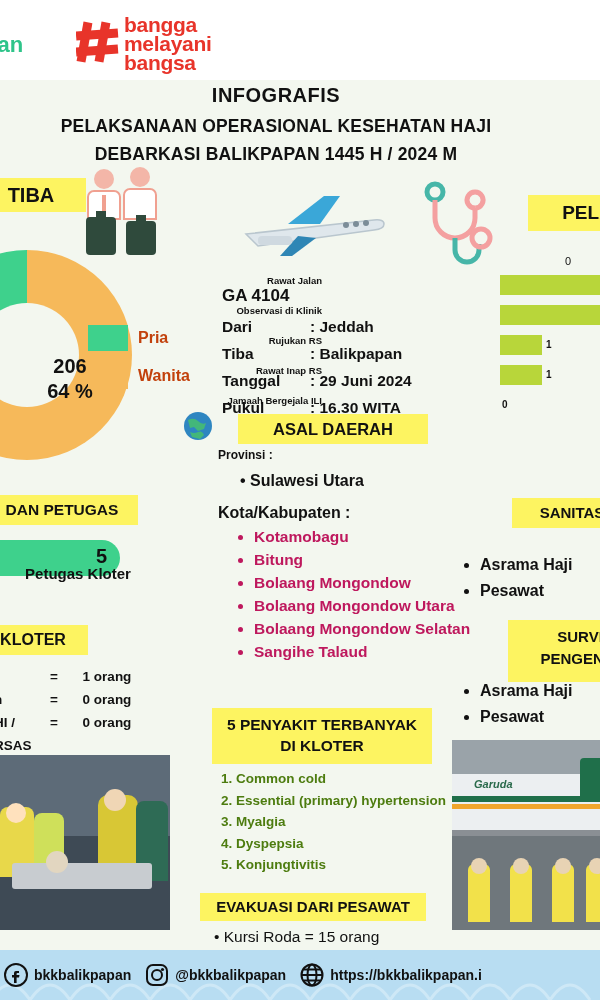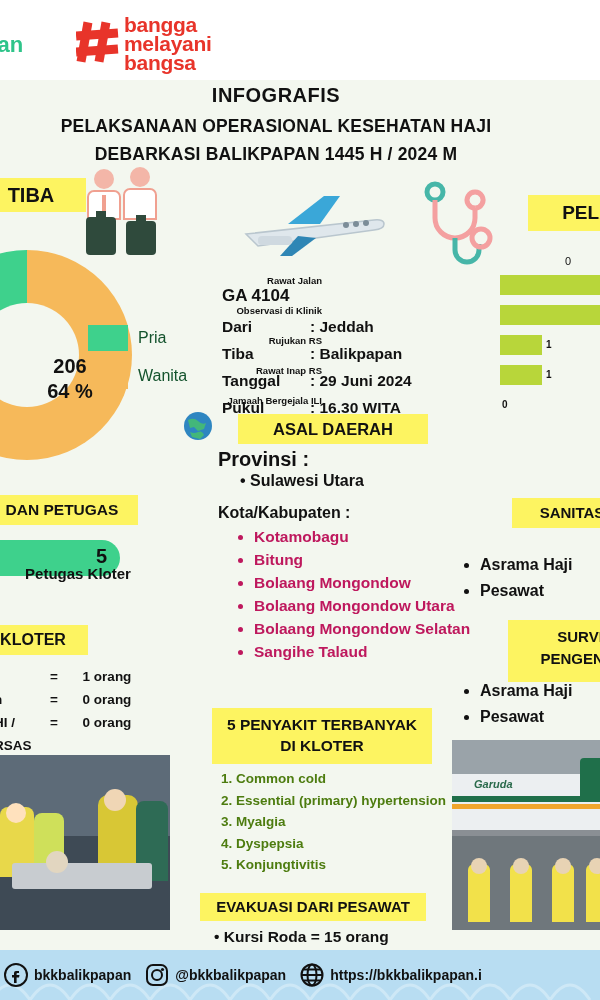--- a/index.html
+++ b/index.html
@@ -32,41 +32,41 @@
   
   .donut-wrap{position:absolute;left:-78px;top:250px;width:210px;height:210px;}
   .donut{width:210px;height:210px;border-radius:50%;
     background:conic-gradient(#f6b95a 0deg 230deg, #3ed18c 230deg 360deg);}
   .donut-hole{position:absolute;left:53px;top:53px;width:104px;height:104px;border-radius:50%;background:#f3f7ef;}
   .donut-num{position:absolute;left:0;top:355px;width:140px;text-align:center;font-size:20px;font-weight:bold;color:#111;}
   .donut-pct{position:absolute;left:0;top:380px;width:140px;text-align:center;font-size:20px;font-weight:bold;color:#111;}
   .legend{position:absolute;left:88px;top:325px;}
   .legend .row{display:flex;align-items:center;margin-bottom:12px;}
   .legend .sw{width:40px;height:26px;margin-right:10px;}
-  .legend .lab{font-size:16px;font-weight:normal;color:#14532d;}
+  .legend .lab{font-size:16px;font-weight:bold;color:#c2410c;}
 
   
   .plane{position:absolute;left:228px;top:190px;width:160px;height:70px;}
 
   
   .travelers{position:absolute;left:82px;top:165px;width:90px;height:95px;}
   
   .stetho{position:absolute;left:415px;top:180px;width:90px;height:90px;}
 
   
   .flightinfo{position:absolute;left:222px;top:282px;font-size:15.5px;font-weight:bold;color:#111;line-height:27px;}
   .flightinfo .r{display:flex;}
   .flightinfo .k{width:88px;}
   .flightinfo .v{}
   .flightcode{font-size:17px;font-weight:bold;margin-bottom:4px;}
 
   
   .globe{position:absolute;left:182px;top:410px;width:32px;height:32px;}
   .asal-box{left:238px;top:414px;width:190px;height:30px;line-height:30px;font-size:16.5px;}
-  .prov{position:absolute;left:218px;top:448px;font-size:20px;font-weight:bold;color:#111;}
+  .prov{position:absolute;left:218px;top:448px;font-size:12px;font-weight:bold;color:#111;}
   .prov-item{position:absolute;left:240px;top:472px;font-size:16px;font-weight:bold;color:#111;}
   .kota-t{position:absolute;left:218px;top:504px;font-size:16px;font-weight:bold;color:#111;}
   .kota-list{position:absolute;left:236px;top:526px;font-size:15.5px;font-weight:bold;color:#be185d;margin:0;padding-left:18px;line-height:21px;}
   .kota-list li{margin-bottom:2px;}
 
   
   .pelay-box{left:528px;top:195px;width:130px;height:36px;line-height:36px;font-size:19px;}
   .chart{position:absolute;left:430px;top:255px;width:170px;height:220px;}
   .chart .zero{position:absolute;left:135px;top:0px;font-size:11px;color:#111;}
   .chart .row{position:absolute;height:22px;left:0;}
@@ -93,21 +93,21 @@
   .kloter-rows .k{width:56px;}
   .kloter-rows .eq{width:22px;}
   .kloter-rows .v{width:70px;text-align:center;}
 
   
   .penyakit-box{left:212px;top:708px;width:220px;height:50px;font-size:15.5px;padding-top:6px;line-height:21px;}
   .penyakit-list{position:absolute;left:214px;top:768px;margin:0;padding-left:22px;font-size:13.5px;font-weight:bold;color:#4d7c0f;line-height:21.5px;}
 
   
   .evak-box{left:200px;top:893px;width:226px;height:28px;line-height:28px;font-size:15px;}
-  .evak-item{position:absolute;left:214px;top:928px;font-size:15.5px;font-weight:bold;color:#111;}
+  .evak-item{position:absolute;left:214px;top:928px;font-size:15.5px;font-weight:normal;color:#111;}
 
   
   .photo{position:absolute;overflow:hidden;}
   .photo-left{left:-10px;top:755px;width:180px;height:175px;background:#6c7a86;}
   .photo-right{left:452px;top:740px;width:160px;height:190px;background:#8a8f94;}
 
   
   .pl-sky{position:absolute;left:0;top:0;width:100%;height:46%;background:#5d6b78;}
   .pl-floor{position:absolute;left:0;top:46%;width:100%;height:54%;background:#3e4a55;}
   .pl-p1{position:absolute;left:10px;top:52px;width:34px;height:70px;background:#e8d84a;border-radius:8px 8px 0 0;}

